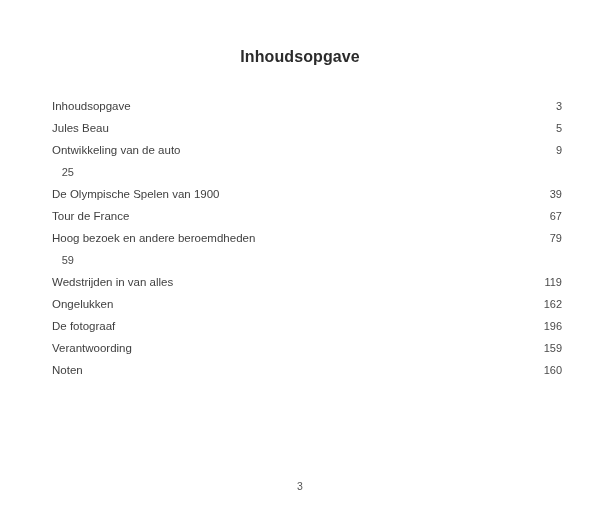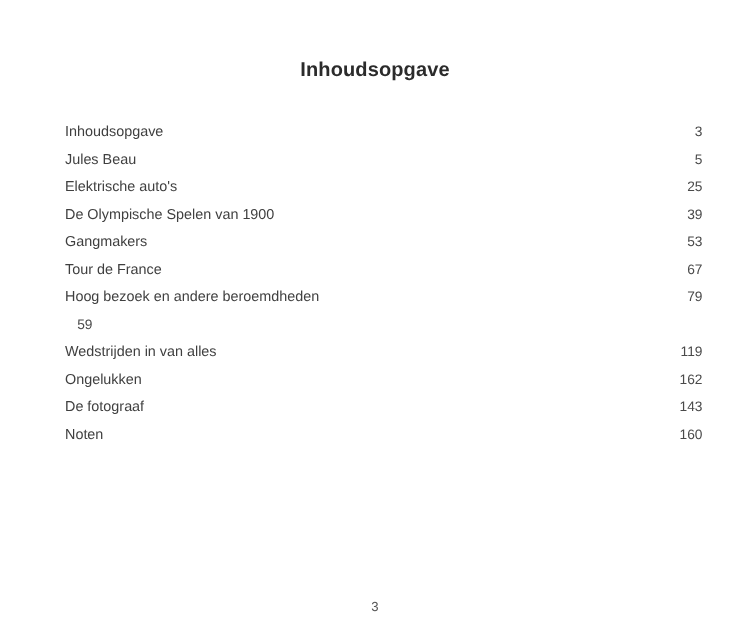--- a/index.html
+++ b/index.html
@@ -79,30 +79,29 @@
 
   <div class="toc-row">
         <span class="toc-entry-label">Inhoudsopgave</span>
         <span class="toc-entry-page">3</span>
       </div>
       <div class="toc-row">
         <span class="toc-entry-label">Jules Beau</span>
         <span class="toc-entry-page">5</span>
       </div>
       <div class="toc-row">
-        <span class="toc-entry-label">Elektrische auto's</span>
+        <span class="toc-entry-label">Ontwikkeling van de auto</span>
+        <span class="toc-entry-page">9</span>
+      </div>
+      <div class="toc-row">
         <span class="toc-entry-page">25</span>
       </div>
       <div class="toc-row">
         <span class="toc-entry-label">De Olympische Spelen van 1900</span>
         <span class="toc-entry-page">39</span>
-      </div>
-      <div class="toc-row">
-        <span class="toc-entry-label">Gangmakers</span>
-        <span class="toc-entry-page">53</span>
       </div>
       <div class="toc-row">
         <span class="toc-entry-label">Tour de France</span>
         <span class="toc-entry-page">67</span>
       </div>
       <div class="toc-row">
         <span class="toc-entry-label">Hoog bezoek en andere beroemdheden</span>
         <span class="toc-entry-page">79</span>
       </div>
       <div class="toc-row">
@@ -111,21 +110,25 @@
       <div class="toc-row">
         <span class="toc-entry-label">Wedstrijden in van alles</span>
         <span class="toc-entry-page">119</span>
       </div>
       <div class="toc-row">
         <span class="toc-entry-label">Ongelukken</span>
         <span class="toc-entry-page">162</span>
       </div>
       <div class="toc-row">
         <span class="toc-entry-label">De fotograaf</span>
-        <span class="toc-entry-page">143</span>
+        <span class="toc-entry-page">196</span>
+      </div>
+      <div class="toc-row">
+        <span class="toc-entry-label">Verantwoording</span>
+        <span class="toc-entry-page">159</span>
       </div>
       <div class="toc-row">
         <span class="toc-entry-label">Noten</span>
         <span class="toc-entry-page">160</span>
       </div>
     </div>
 
   <div class="folio">3</div>
 
 </div>

